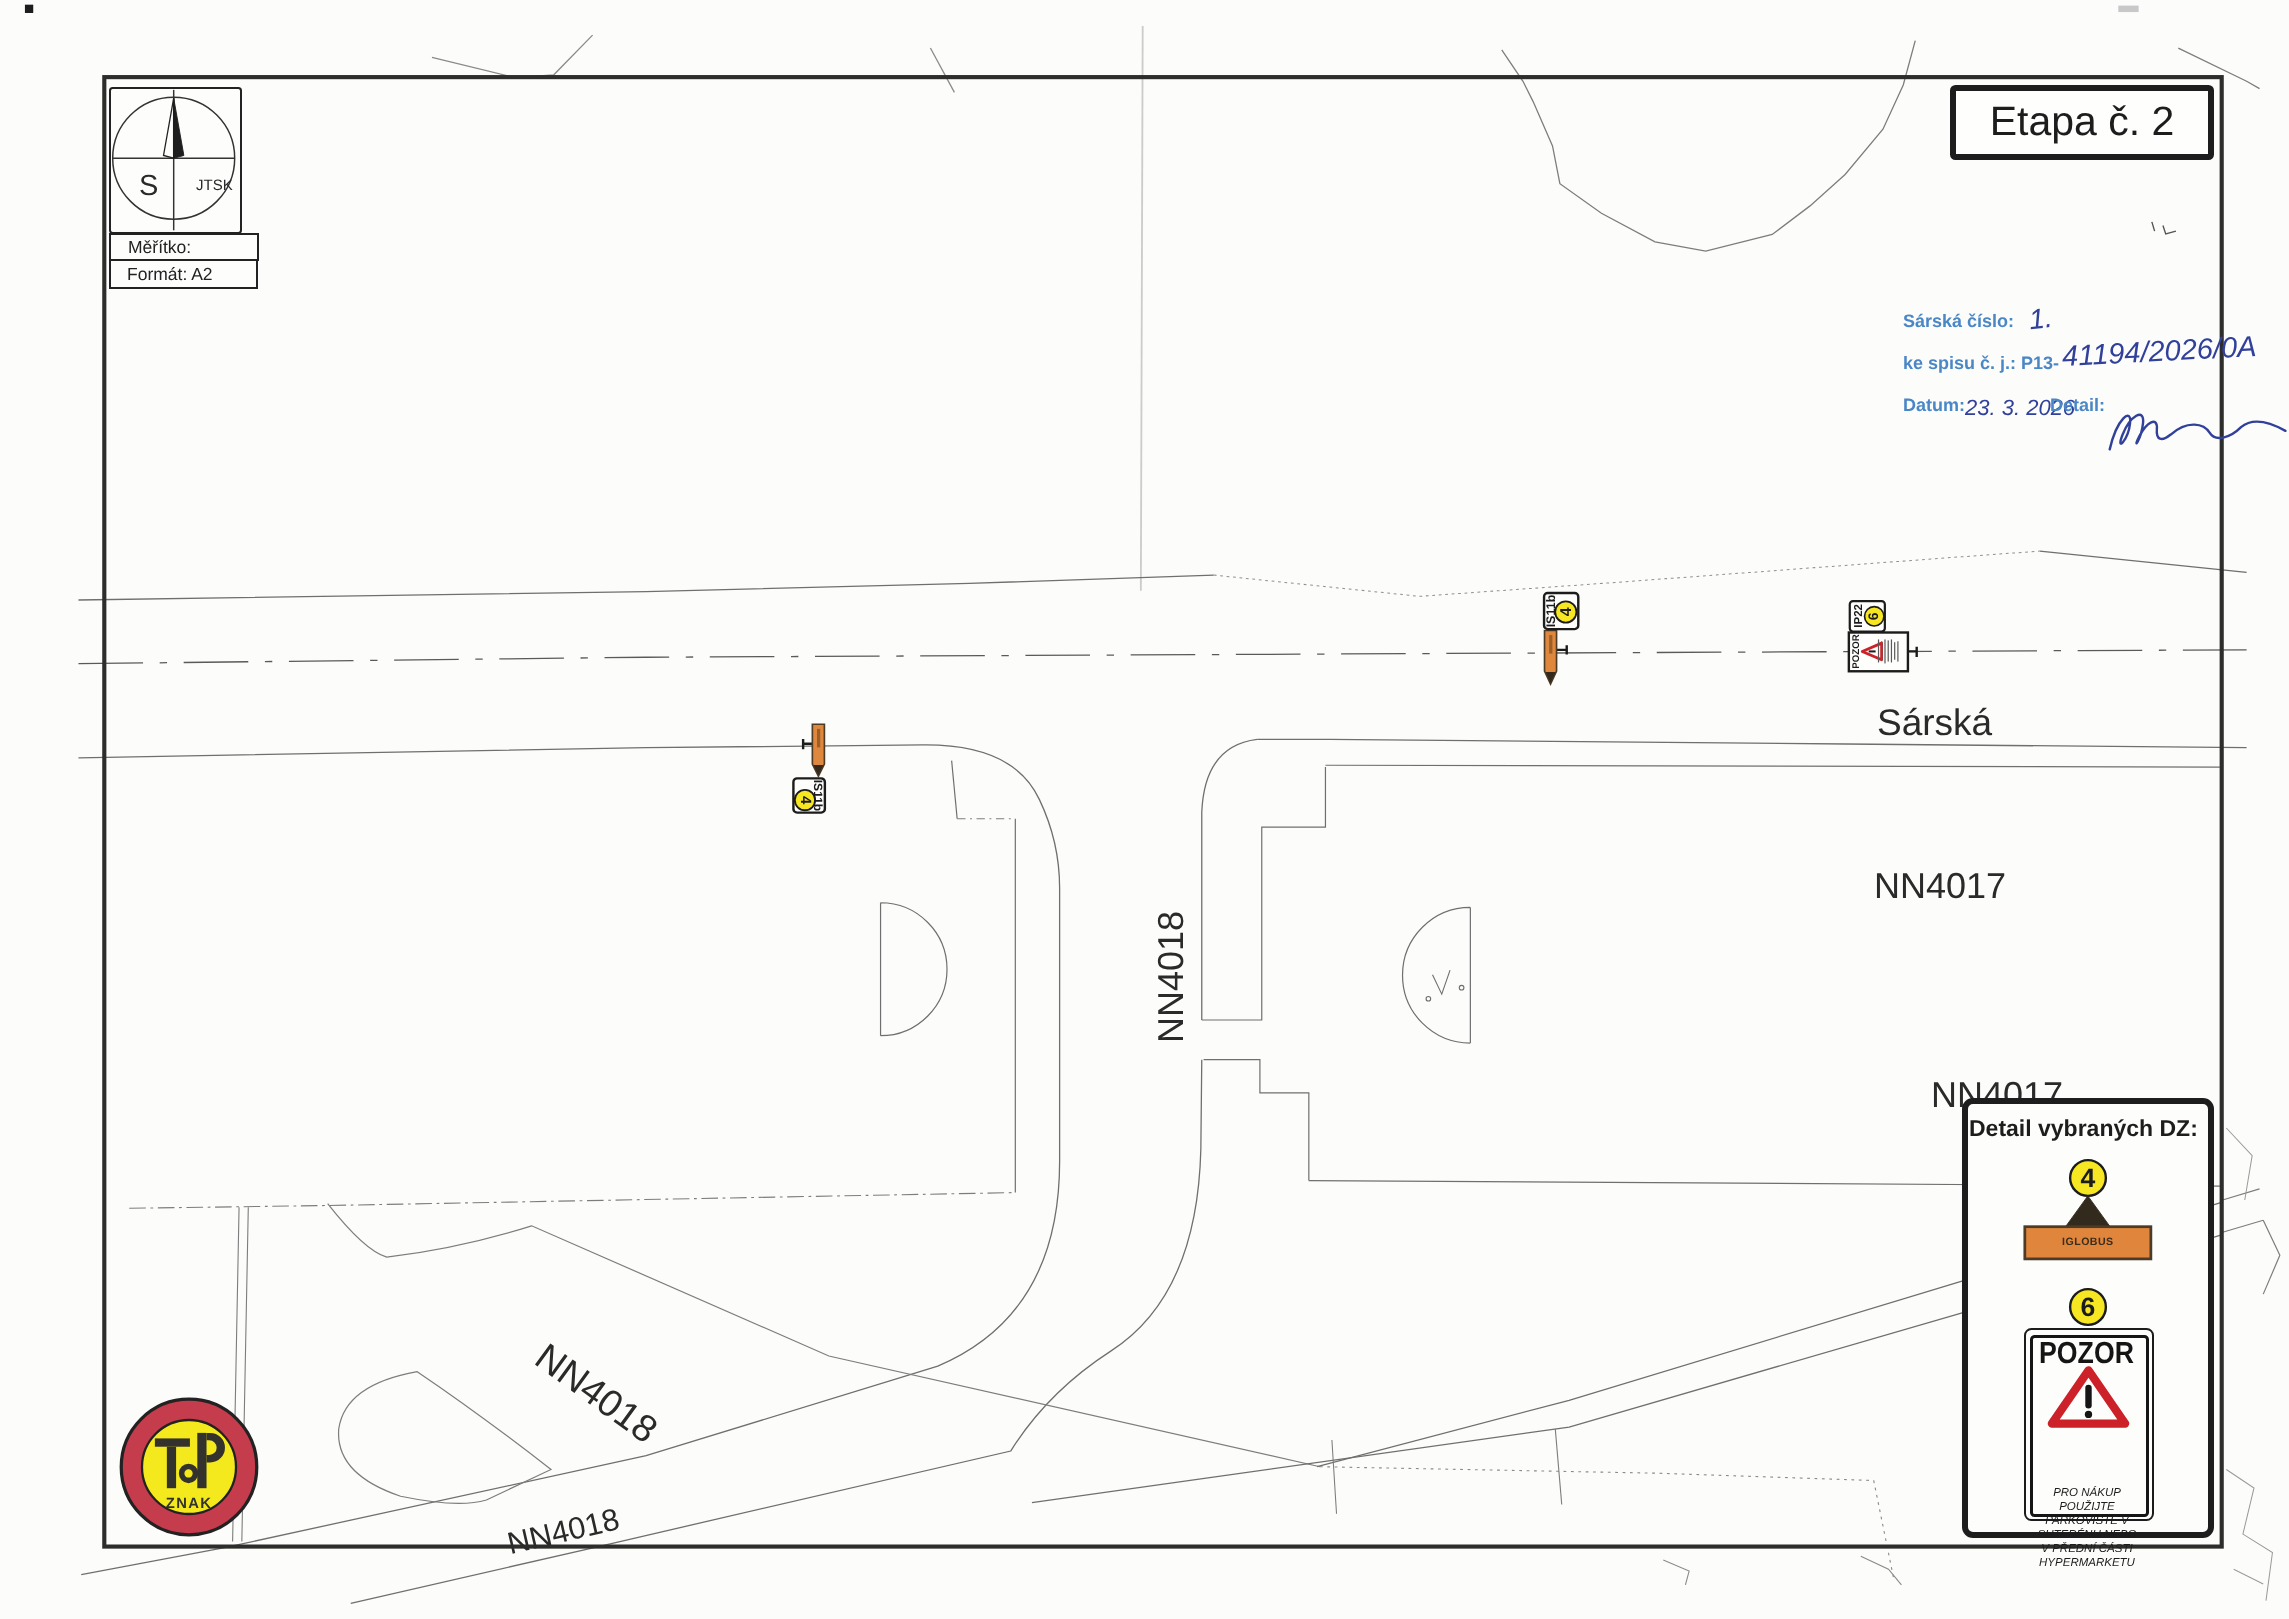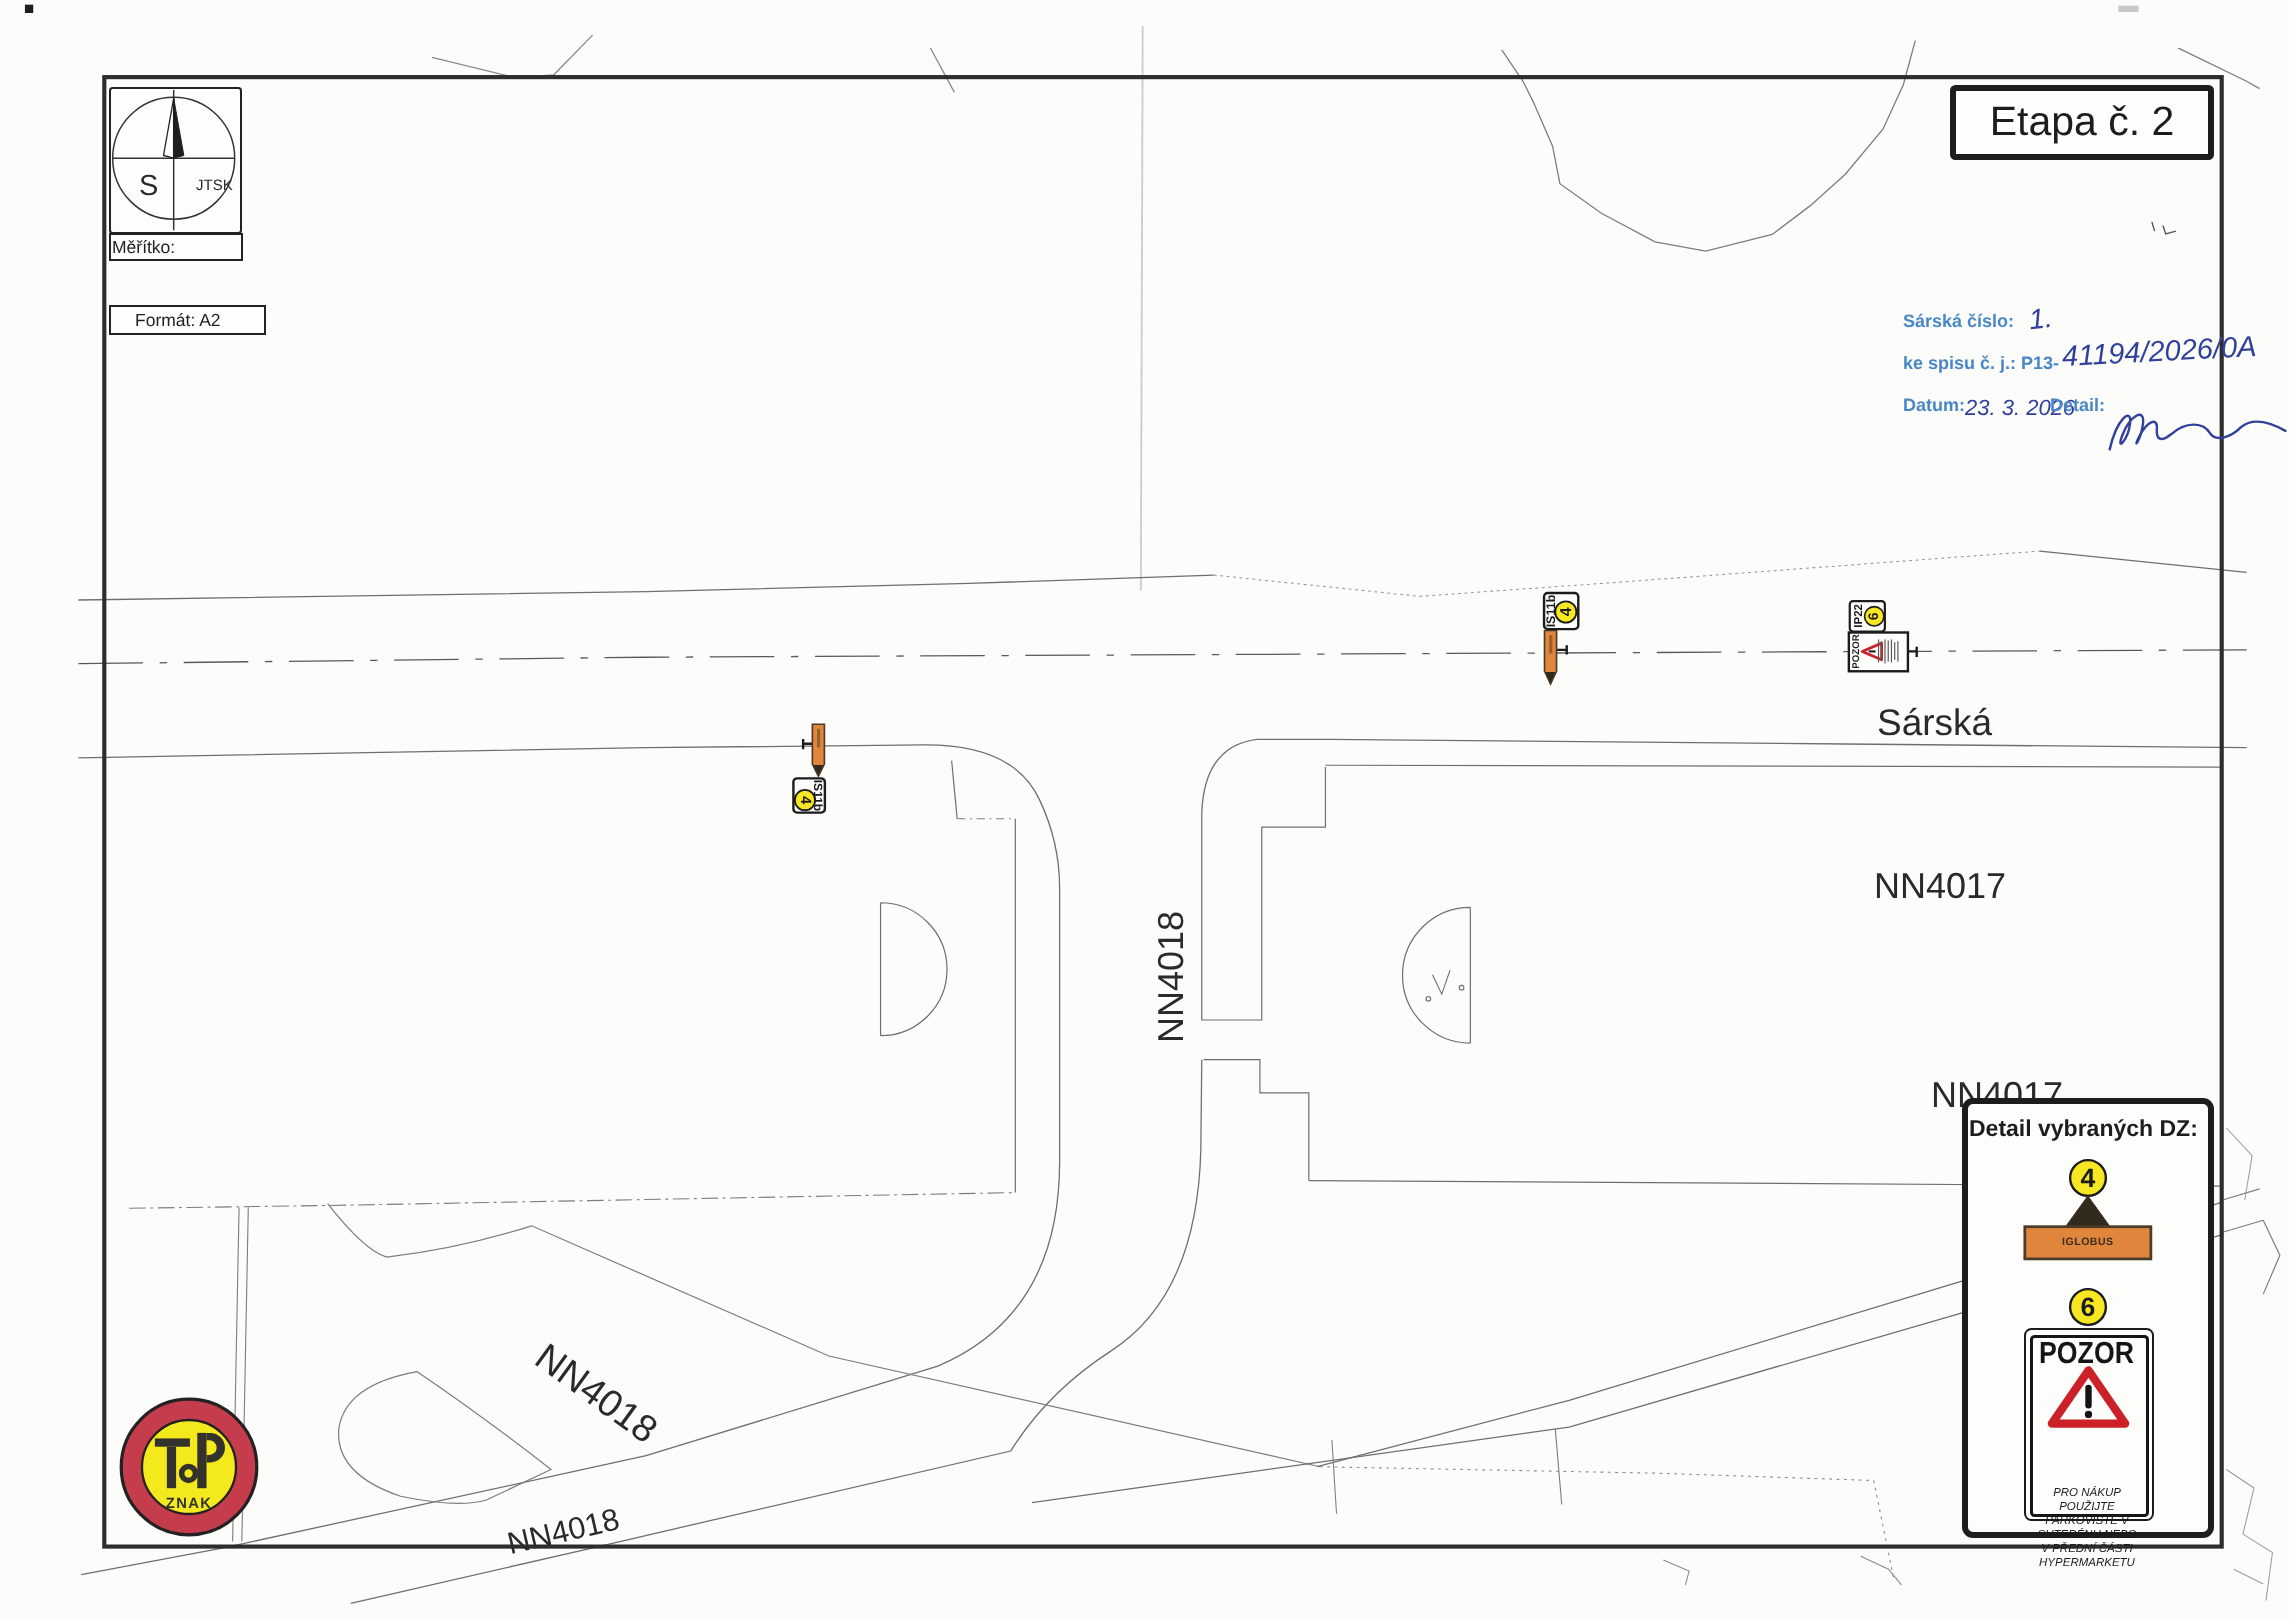--- a/index.html
+++ b/index.html
@@ -98,23 +98,23 @@
   <line x1="70" y1="3" x2="70" y2="155" stroke="#333" stroke-width="1.6"></line>
   <line x1="4" y1="77" x2="136" y2="77" stroke="#333" stroke-width="1.6"></line>
   <path d="M 70 12 L 59 74 L 70 77 Z" fill="none" stroke="#222" stroke-width="1.4"></path>
   <path d="M 70 12 L 81 74 L 70 77 Z" fill="#1e1e1e" stroke="#1e1e1e"></path>
 </svg>
 
 <div class="txt" style="left:139px;top:170px;font-size:29px;color:#2a2a2a;">S</div>
 
 <div class="txt" style="left:196px;top:177px;font-size:15px;color:#2a2a2a;text-align:right;">JTSK</div>
 
-<div class="abs" style="left:109px;top:233px;width:129px;height:24px;border:2.3px solid #222;background:#fdfdfc;font-size:17.5px;color:#222;padding-left:1px;line-height:25px;font-family:'Liberation Sans',sans-serif;">Měřítko:</div>
-
-<div class="abs" style="left:109px;top:259px;width:129px;height:26px;border:2.3px solid #222;background:#fdfdfc;font-size:17.5px;color:#222;padding-left:24px;line-height:26px;font-family:'Liberation Sans',sans-serif;margin-top:46px;">Formát: A2</div>
+<div class="abs" style="left:109px;top:233px;width:129px;height:24px;border:2.3px solid #222;background:#fdfdfc;font-size:17.5px;color:#222;padding-left:17px;line-height:25px;font-family:'Liberation Sans',sans-serif;">Měřítko:</div>
+
+<div class="abs" style="left:109px;top:259px;width:129px;height:26px;border:2.3px solid #222;background:#fdfdfc;font-size:17.5px;color:#222;padding-left:16px;line-height:26px;font-family:'Liberation Sans',sans-serif;">Formát: A2</div>
 
 <div class="abs" style="left:1950px;top:85px;width:252px;height:63px;border:6.5px solid #1d1d1d;border-radius:5.5px;background:#fefefd;text-align:center;">
   <div style="font-size:41px;color:#1d1d1d;line-height:61px;font-family:'Liberation Sans',sans-serif;">Etapa č. 2</div>
 </div>
 
 
 <svg class="abs" style="left:2150px;top:220px" width="37" height="18.5" viewBox="0 0 40 20">
       <path d="M2 2 L5 12 M14 6 L17 15 L28 12" fill="none" stroke="#555" stroke-width="1.5"></path>
     </svg>
 

